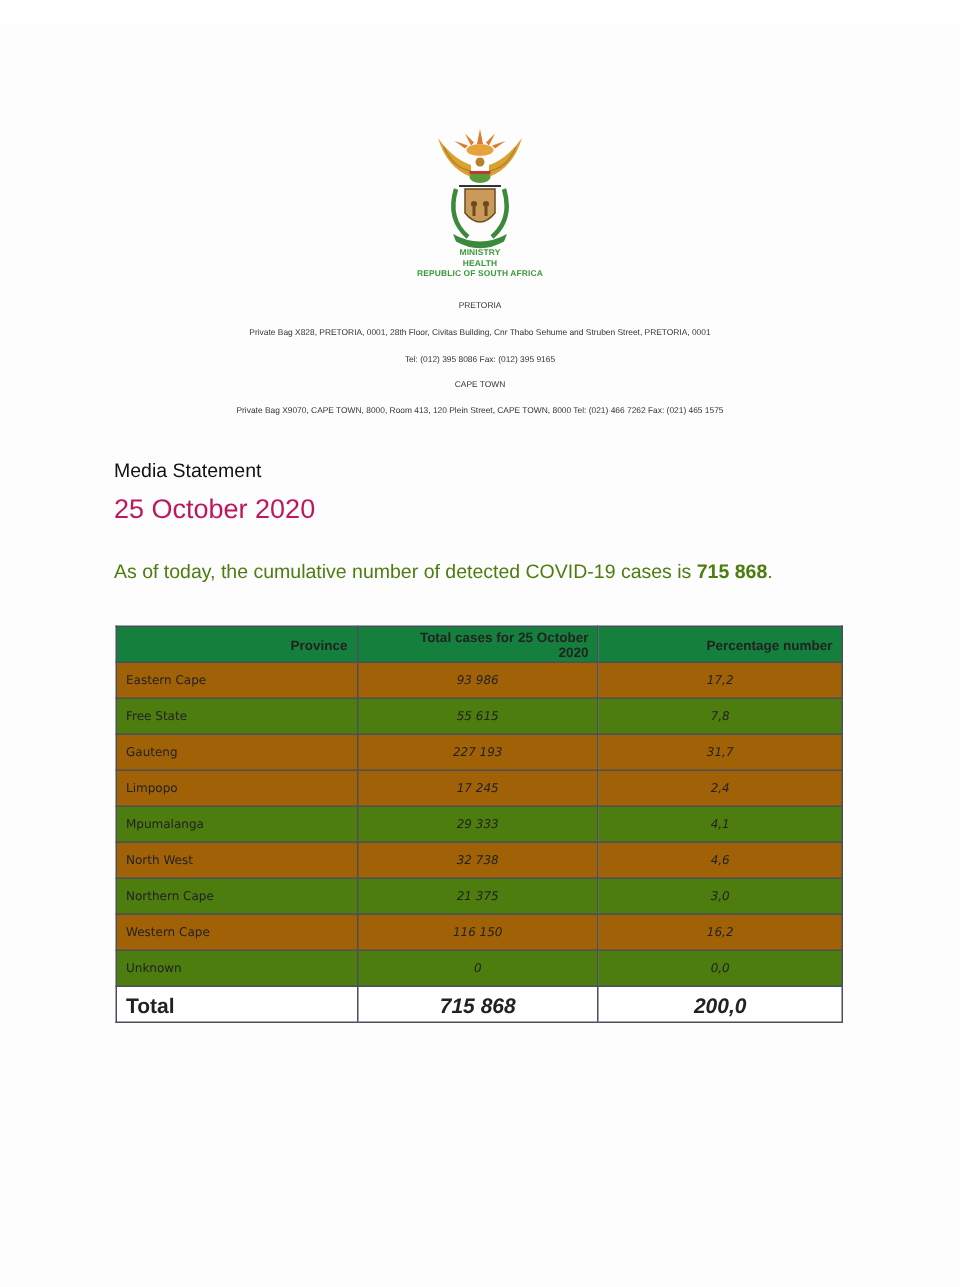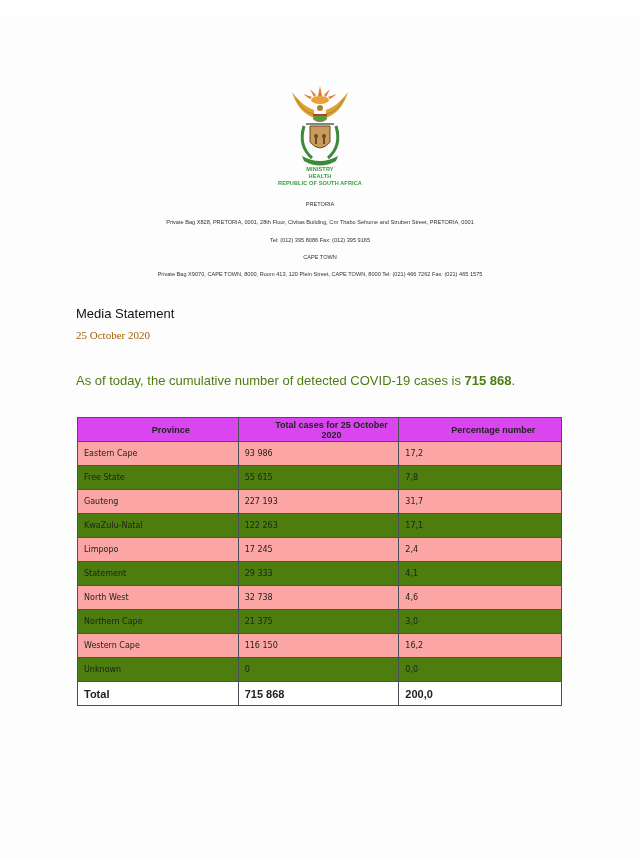--- a/index.html
+++ b/index.html
@@ -63,23 +63,22 @@
     
     .statement-title {
       position: absolute;
       left: 76px; top: 290px;
       font-size: 13px;
       color: #111;
     }
     .statement-date {
       position: absolute;
       left: 76px; top: 313px;
-      font-size: 11px;
-      color: #a16207;
-      font-family: Liberation Serif, serif;
+      font-size: 18px;
+      color: #be185d;
     }
     .summary {
       position: absolute;
       left: 76px; top: 357px;
       font-size: 13px;
       color: #4d7c0f;
     }
     .summary b { font-weight: bold; }
 
     
@@ -95,34 +94,34 @@
       border: 1.5px solid #4a4f5a;
       height: 23px;
       padding: 0 6px;
       font-size: 8px;
       color: #222;
     }
     table.cases th {
       font-family: "Liberation Sans", sans-serif;
       font-weight: bold;
       font-size: 9px;
-      background: #d946ef;
-      text-align: center;
+      background: #15803d;
+      text-align: right;
       height: 23px;
       padding-left: 32px;
     }
-    table.cases td.num { text-align: left; }
+    table.cases td.num { text-align: center; font-style: italic; }
     table.cases td.name { text-align: left; }
-    table.cases tr.odd td { background: #fca5a5; }
+    table.cases tr.odd td { background: #a16207; }
     table.cases tr.even td { background: #4d7c0f; }
     table.cases tr.total td {
       background: #ffffff;
       font-weight: bold;
       font-family: "Liberation Sans", sans-serif;
-      font-size: 11px;
+      font-size: 14px;
     }
     col.c1 { width: 161px; }
     col.c2 { width: 161px; }
     col.c3 { width: 163px; }
   </style>
 </head>
 <body>
 
 <div class="page">
 
@@ -198,32 +197,27 @@
       <tr class="even">
         <td class="name">Free State</td>
         <td class="num">55 615</td>
         <td class="num">7,8</td>
       </tr>
       <tr class="odd">
         <td class="name">Gauteng</td>
         <td class="num">227 193</td>
         <td class="num">31,7</td>
       </tr>
-      <tr class="even">
-        <td class="name">KwaZulu-Natal</td>
-        <td class="num">122 263</td>
-        <td class="num">17,1</td>
-      </tr>
       <tr class="odd">
         <td class="name">Limpopo</td>
         <td class="num">17 245</td>
         <td class="num">2,4</td>
       </tr>
       <tr class="even">
-        <td class="name">Statement</td>
+        <td class="name">Mpumalanga</td>
         <td class="num">29 333</td>
         <td class="num">4,1</td>
       </tr>
       <tr class="odd">
         <td class="name">North West</td>
         <td class="num">32 738</td>
         <td class="num">4,6</td>
       </tr>
       <tr class="even">
         <td class="name">Northern Cape</td>

